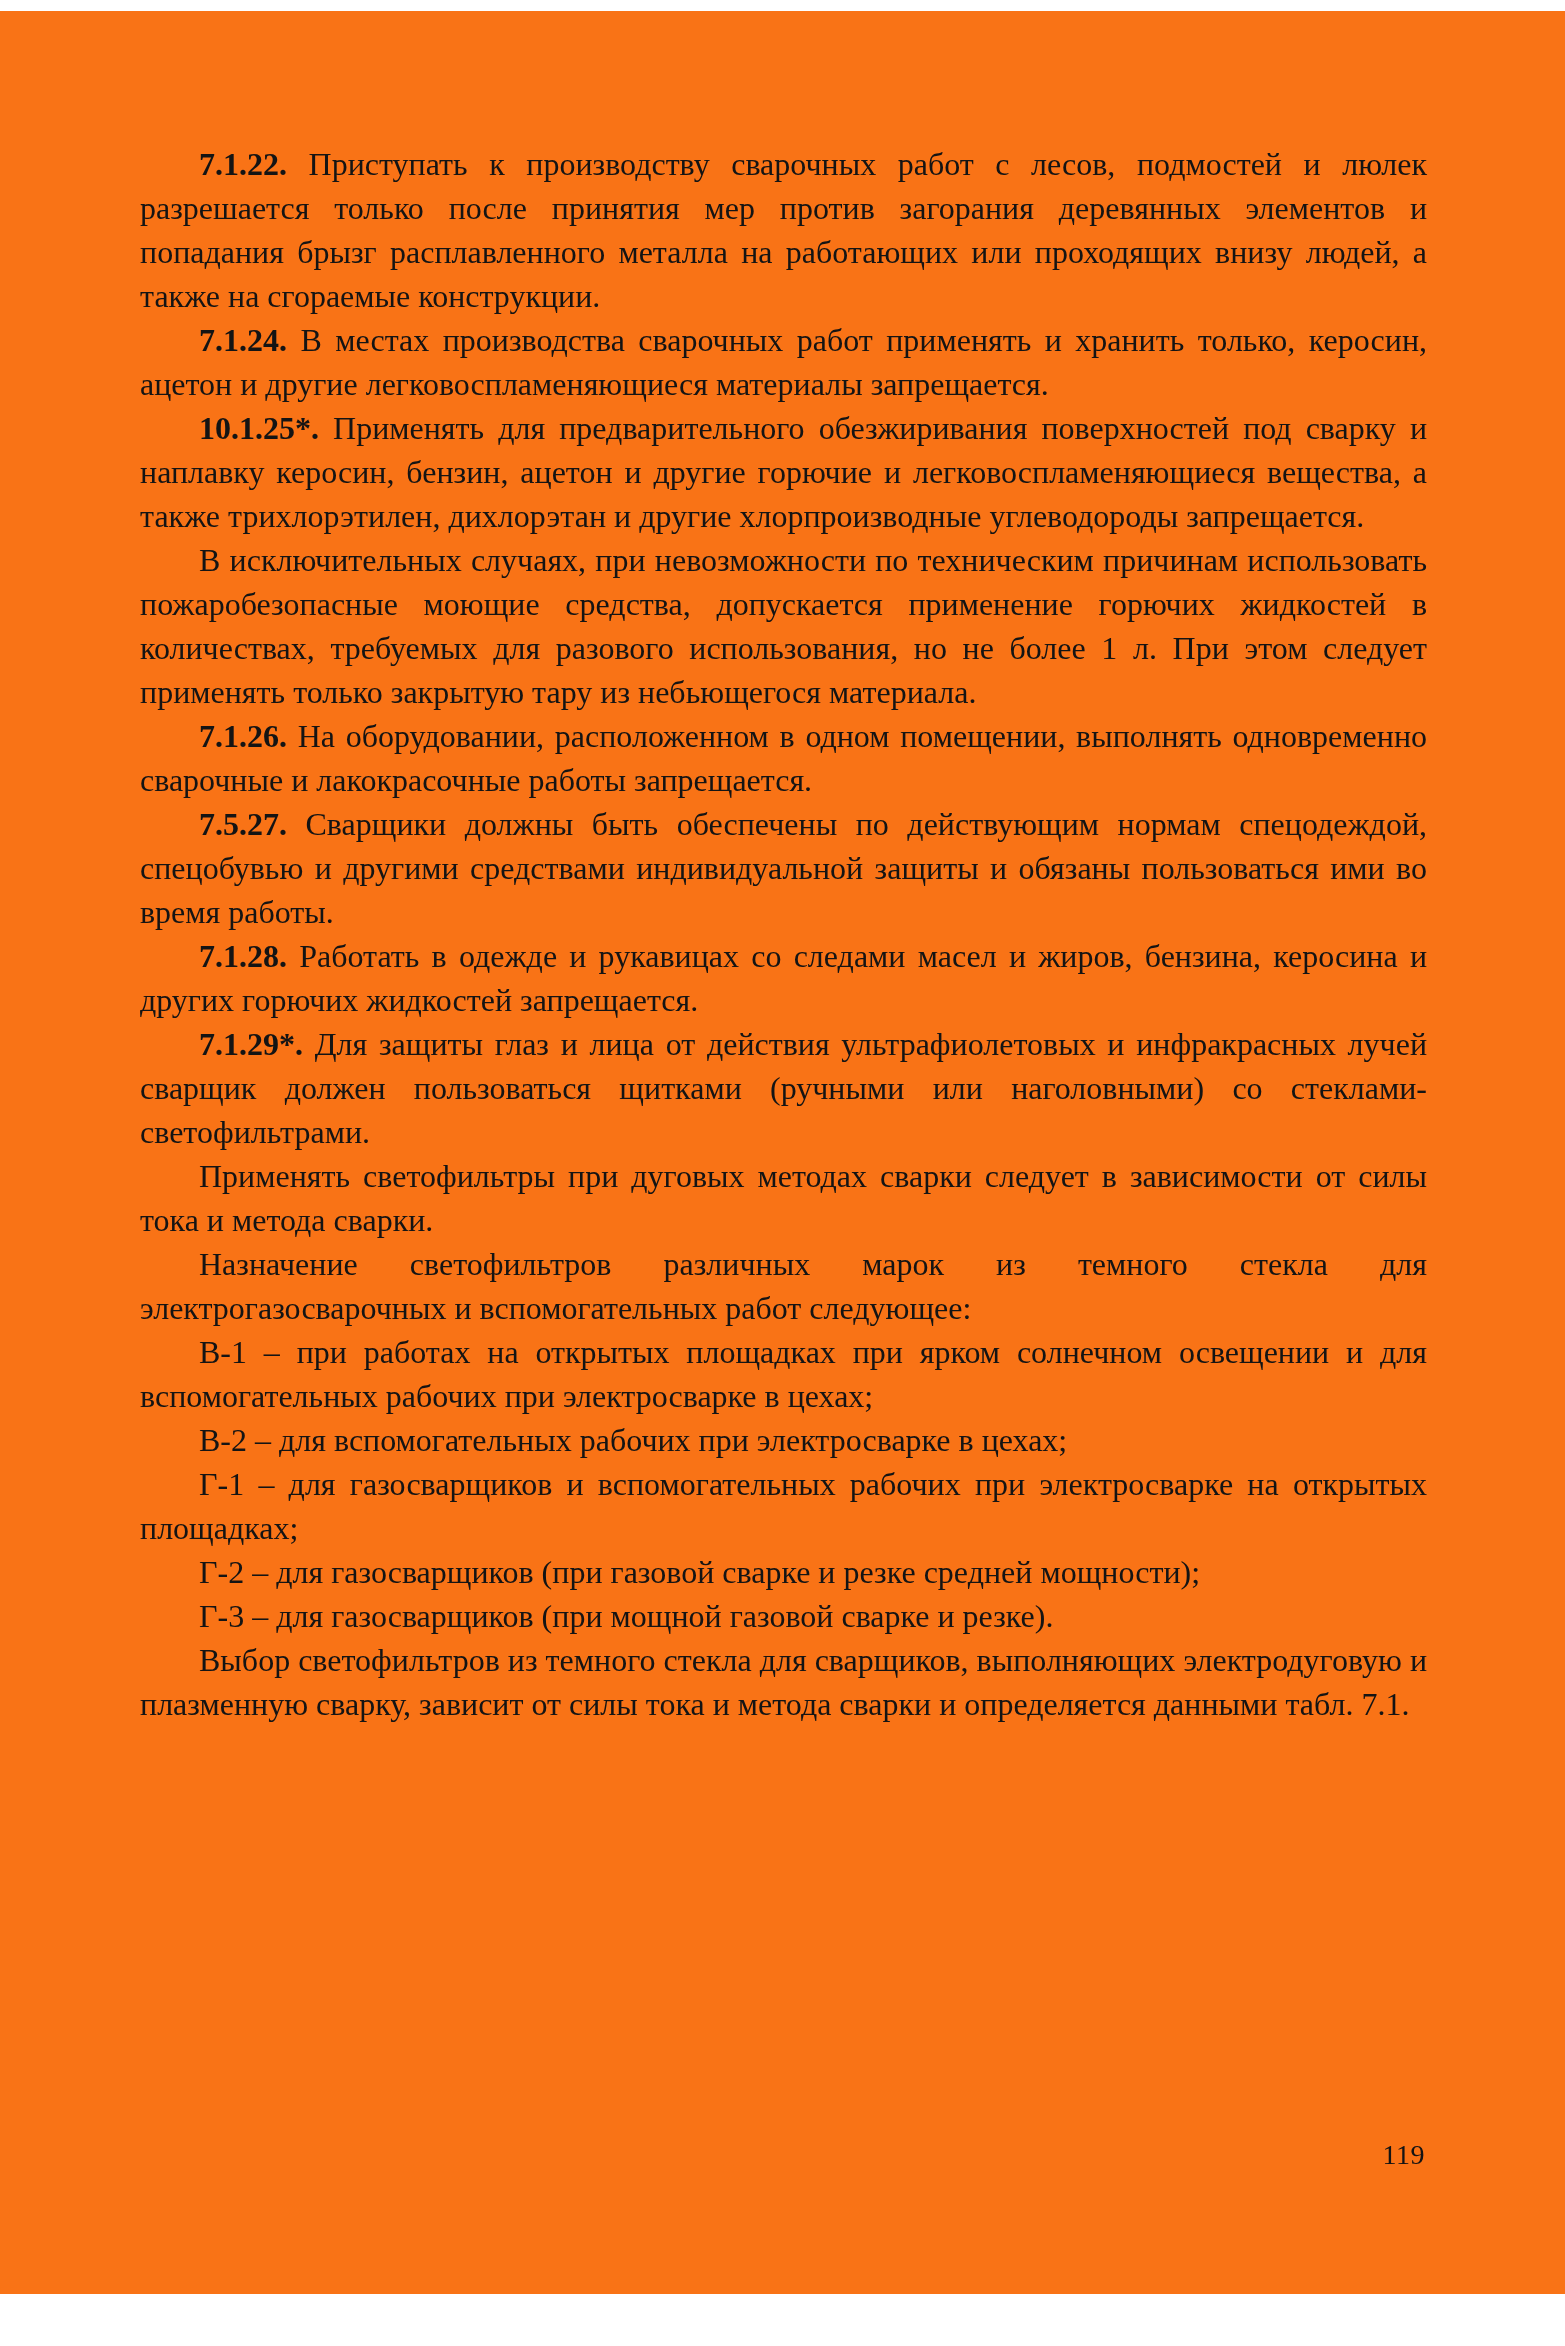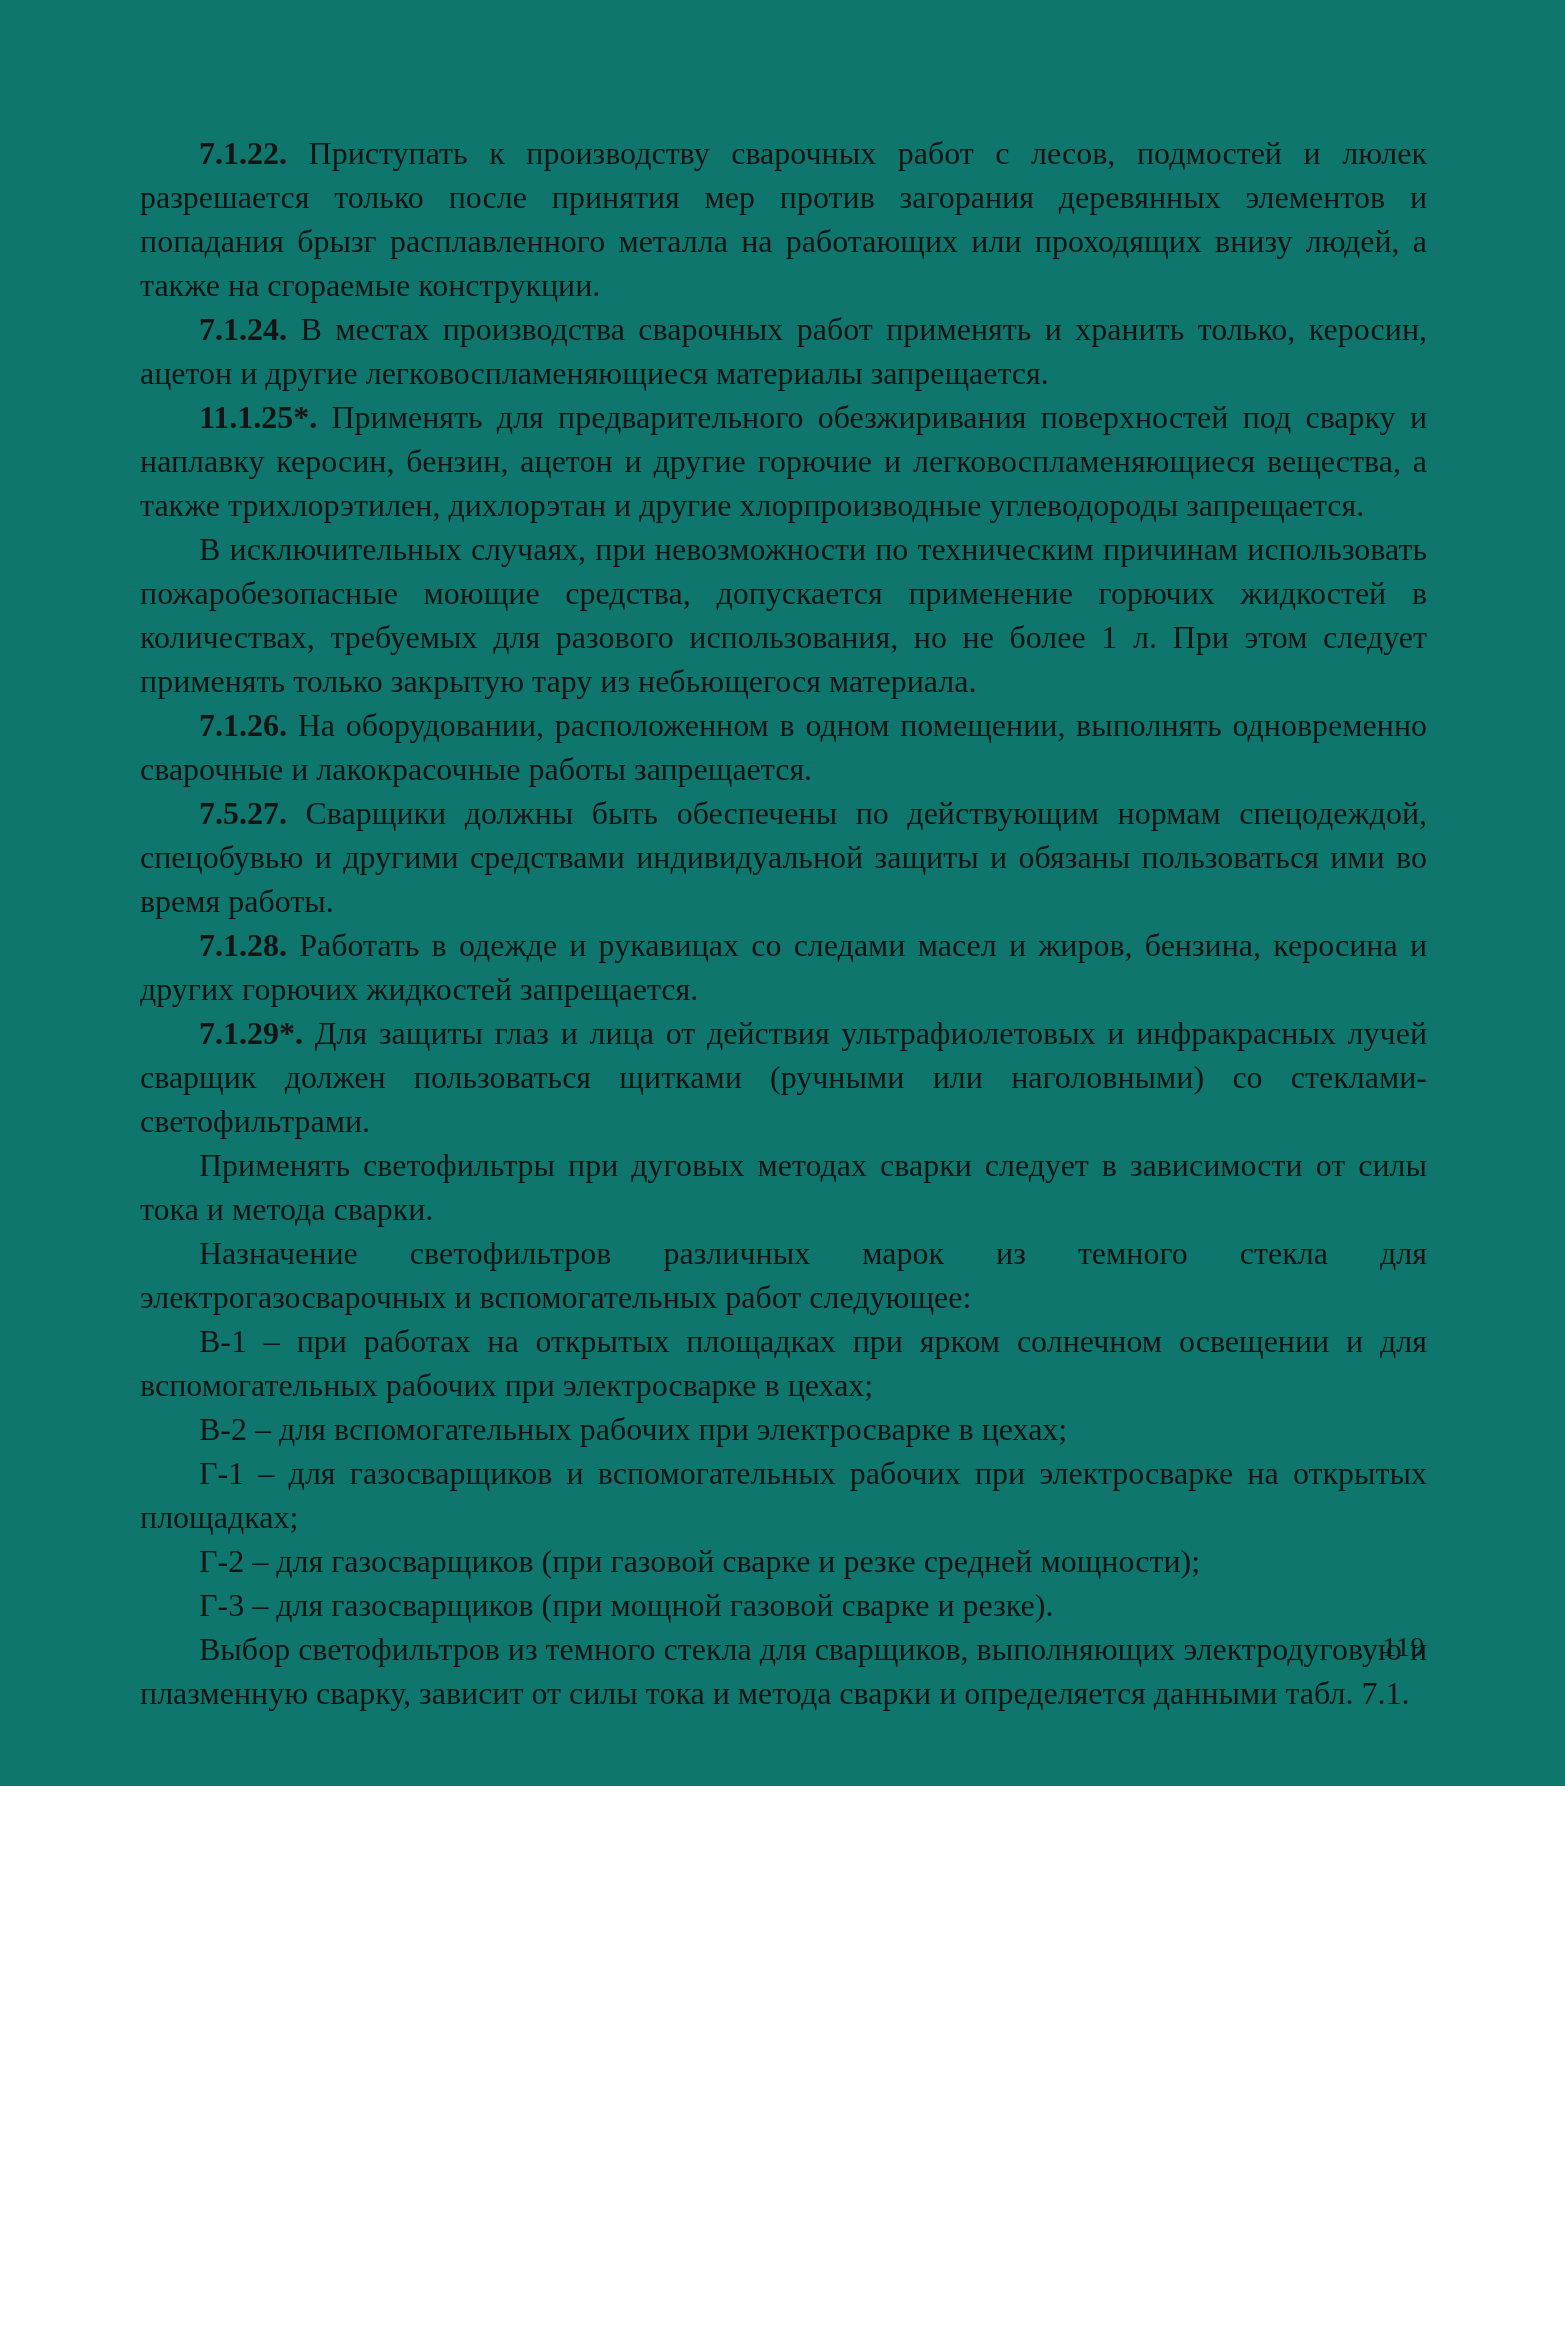--- a/index.html
+++ b/index.html
@@ -3,23 +3,23 @@
 <meta charset="utf-8">
 <style>
   html, body {
     margin: 0;
     padding: 0;
     background: #ffffff;
   }
   .page {
     position: relative;
     width: 1565px;
-    height: 1786px;
-    background: #0f766e;
-    margin: 0 auto;
+    height: 2283px;
+    background: #f97316;
+    margin: 11px auto;
     overflow: hidden;
     box-sizing: border-box;
   }
   .text-column {
     position: absolute;
     left: 140px;
     top: 131px;
     width: 1287px;
   }
   p.para {
@@ -65,21 +65,21 @@
     <p class="para">
       <span class="num">7.1.22.</span><span> Приступать к производству сварочных работ с лесов, подмостей и люлек разрешается только после принятия мер против загорания деревянных элементов и попадания брызг расплавленного металла на работающих или проходящих внизу людей, а также на сгораемые конструкции.</span>
     </p>
 
 
     <p class="para">
       <span class="num">7.1.24.</span><span> В местах производства сварочных работ применять и хранить только, керосин, ацетон и другие легковоспламеняющиеся материалы запрещается.</span>
     </p>
 
     <p class="para">
-      <span class="num">11.1.25*.</span><span> Применять для предварительного обезжиривания поверхностей под сварку и наплавку керосин, бензин, ацетон и другие горючие и легковоспламеняющиеся вещества, а также трихлорэтилен, дихлорэтан и другие хлорпроизводные углеводороды запрещается.</span>
+      <span class="num">10.1.25*.</span><span> Применять для предварительного обезжиривания поверхностей под сварку и наплавку керосин, бензин, ацетон и другие горючие и легковоспламеняющиеся вещества, а также трихлорэтилен, дихлорэтан и другие хлорпроизводные углеводороды запрещается.</span>
     </p>
 
     <p class="para">
       <span>В исключительных случаях, при невозможности по техническим причинам использовать пожаробезопасные моющие средства, допускается применение горючих жидкостей в количествах, требуемых для разового использования, но не более 1 л. При этом следует применять только закрытую тару из небьющегося материала.</span>
     </p>
 
     <p class="para">
       <span class="num">7.1.26.</span><span> На оборудовании, расположенном в одном помещении, выполнять одновременно сварочные и лакокрасочные работы запрещается.</span>
     </p>
 

